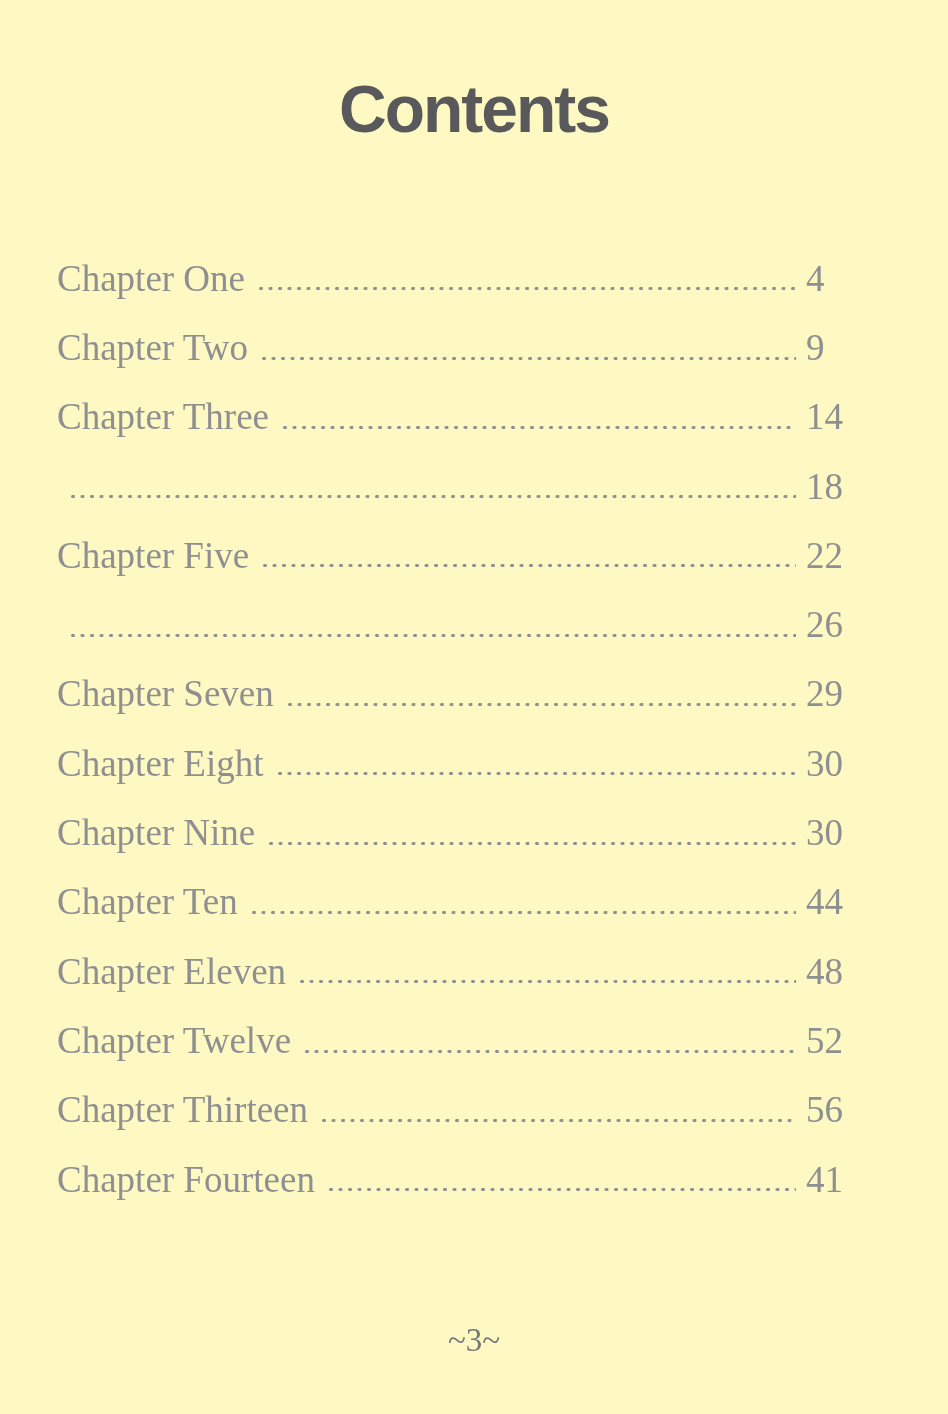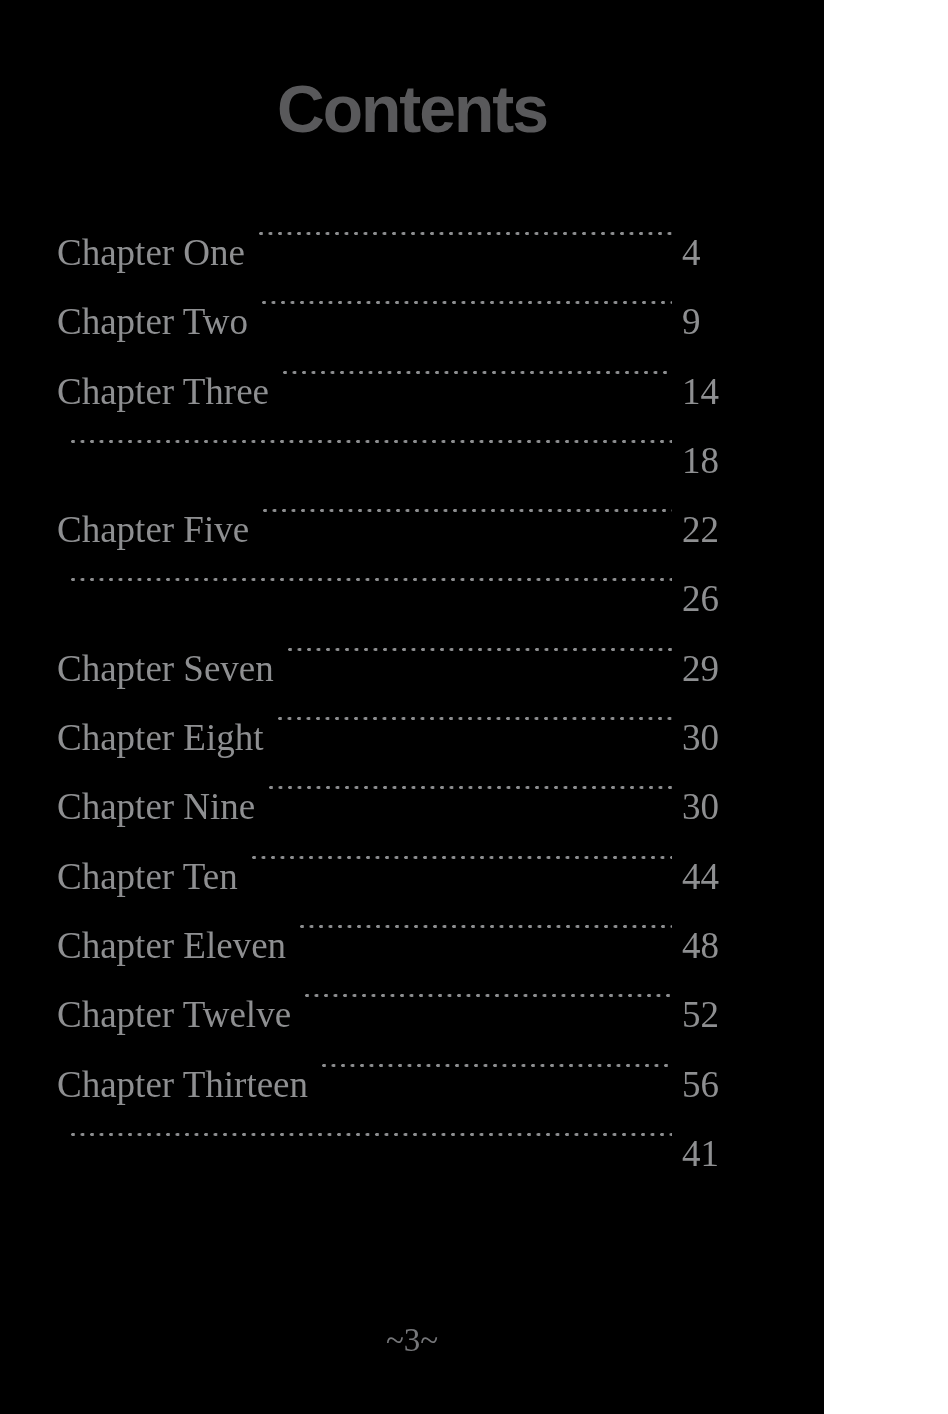--- a/index.html
+++ b/index.html
@@ -2,41 +2,42 @@
 <html><head>
 <meta charset="utf-8">
 <style>
   html, body {
     margin: 0;
     padding: 0;
     background: #ffffff;
   }
   .page {
     position: relative;
-    width: 824px;
+    width: 948px;
     height: 1414px;
-    background: #000000;
+    background: #fef9c3;
     font-family: "Liberation Serif", serif;
     overflow: hidden;
   }
   .title {
     margin: 76px 0 0 0;
     text-align: center;
     font-family: "Liberation Sans", sans-serif;
     font-weight: bold;
     font-size: 66px;
     line-height: 1;
     letter-spacing: -2px;
     color: #59595b;
   }
   .toc {
     margin: 89px 100px 0 57px;
   }
   .toc-row {
     display: flex;
+    align-items: flex-end;
     height: 69.3px;
     font-size: 37px;
     line-height: 1.18;
     color: #8e8f91;
   }
   .toc-label {
     white-space: nowrap;
   }
   .dot-leader {
     flex: 1;
@@ -141,20 +142,21 @@
       <span class="toc-page">52</span>
     </div>
 
     <div class="toc-row">
       <span class="toc-label">Chapter Thirteen</span>
       <span class="dot-leader"></span>
       <span class="toc-page">56</span>
     </div>
 
     <div class="toc-row">
+      <span class="toc-label">Chapter Fourteen</span>
       <span class="dot-leader"></span>
       <span class="toc-page">41</span>
     </div>
 
   </div>
 
   <div class="folio">~3~</div>
 
 </div>
 

